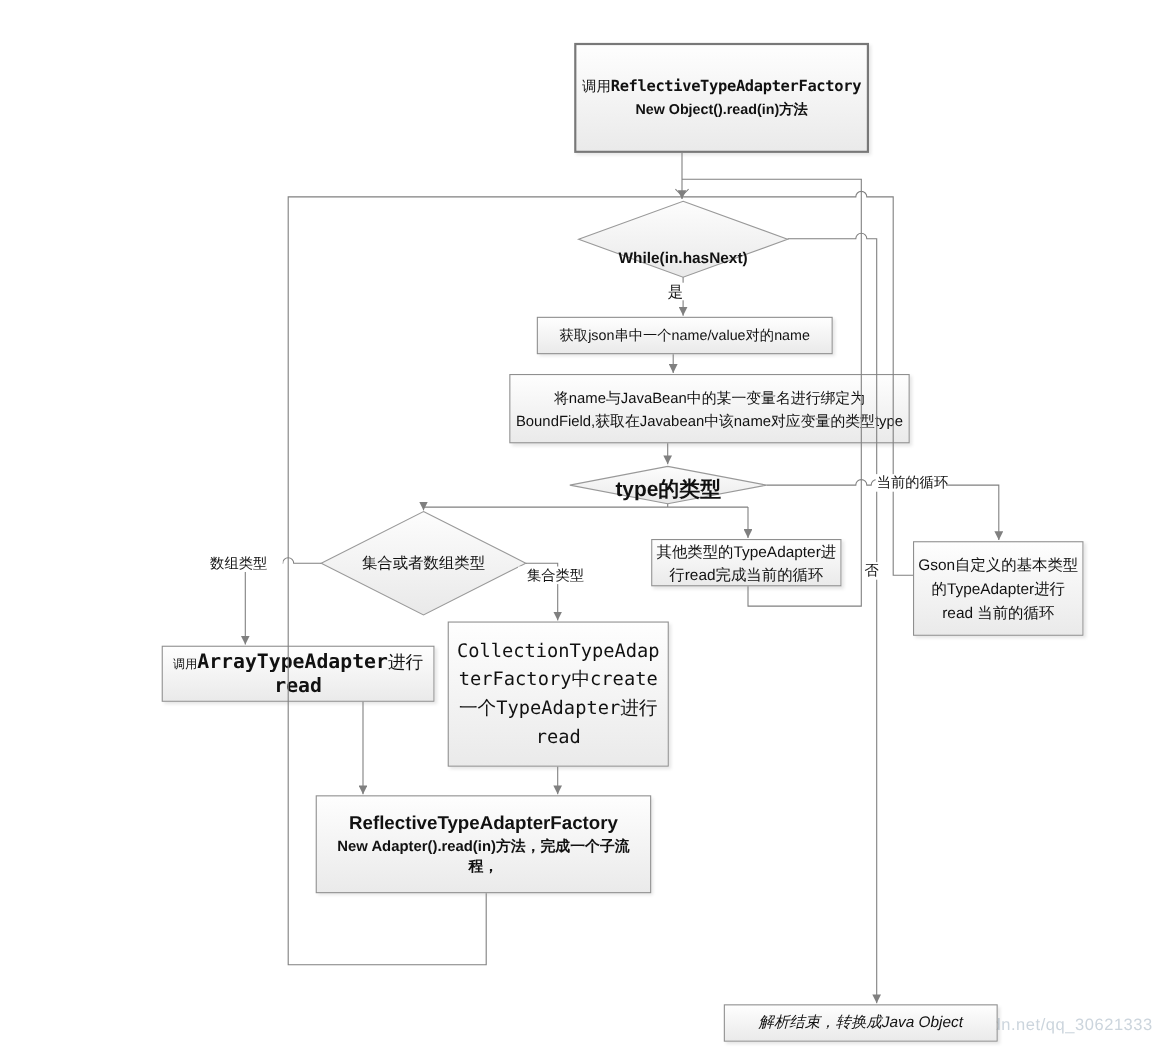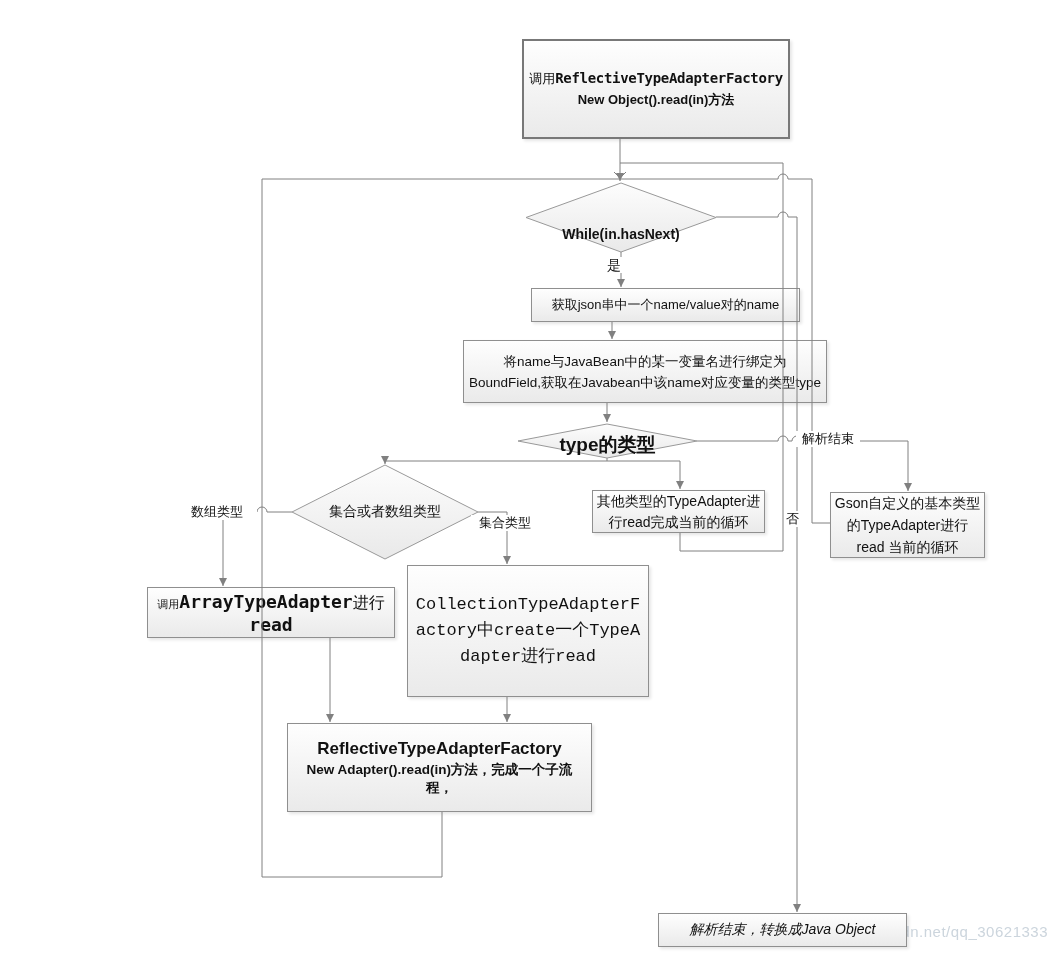--- a/index.html
+++ b/index.html
@@ -41,34 +41,34 @@
 
 <div class="canvas">
 
   <div class="watermark" style="left:700px;top:923px;width:348px;text-align:right;">https://blog.csdn.net/qq_30621333</div>
 
   <div class="node n-start" style="left:522px;top:39px;width:268px;height:100px;border-width:2px;border-color:#787878;">
     <div class="l1"><span>调用</span><span class="code mono">ReflectiveTypeAdapterFactory</span></div>
     <div class="l2">New Object().read(in)方法</div>
   </div>
 
-  <div class="node n-getname" style="left:488px;top:288px;width:269px;height:34px;margin-left:43px;">获取json串中一个name/value对的name</div>
+  <div class="node n-getname" style="left:488px;top:288px;width:269px;height:34px;">获取json串中一个name/value对的name</div>
 
   <div class="node n-bind" style="left:463px;top:340px;width:364px;height:63px;padding:0 4px;">将name与JavaBean中的某一变量名进行绑定为BoundField,获取在Javabean中该name对应变量的类型type</div>
 
   <div class="node n-other" style="left:592px;top:490px;width:173px;height:43px;padding:12px 2px;">其他类型的TypeAdapter进行read完成当前的循环</div>
 
-  <div class="node n-gson" style="left:830px;top:492px;width:155px;height:66px;padding:0 2px;">Gson自定义的基本类型的TypeAdapter进行read 当前的循环</div>
+  <div class="node n-gson" style="left:830px;top:492px;width:155px;height:86px;padding:0 2px;">Gson自定义的基本类型的TypeAdapter进行read 当前的循环</div>
 
   <div class="node n-array" style="left:100px;top:587px;width:248px;height:51px;margin-left:47px;">
     <div><span class="pfx">调用</span><span class="code mono">ArrayTypeAdapter</span><span class="sfx">进行</span></div>
     <div class="l2 mono">read</div>
   </div>
 
-  <div class="node n-collection" style="left:407px;top:565px;width:242px;height:132px;padding:0 6px;font-family:Liberation Mono, monospace;">CollectionTypeAdapterFactory中create一个TypeAdapter进行read</div>
+  <div class="node n-collection" style="left:407px;top:565px;width:201px;height:132px;padding:0 6px;">CollectionTypeAdapterFactory中create一个TypeAdapter进行read</div>
 
   <div class="node n-reflective" style="left:287px;top:723px;width:305px;height:89px;">
     <div class="t">ReflectiveTypeAdapterFactory</div>
     <div class="l2" style="width:282px;text-align:center;">New Adapter().read(in)方法，完成一个子流程，</div>
   </div>
 
   <div class="node n-end" style="left:658px;top:913px;width:249px;height:34px;font-style:italic;">解析结束，转换成Java Object</div>
 
   <svg class="wires" width="1051" height="962" viewBox="0 0 1051 962">
     <defs>
@@ -117,17 +117,17 @@
       <path d="M442,812 V877 H262 V179 H778 A5,5 0 0 1 788,179 H812 V523 H830"></path>
     </g>
   </svg>
 
   <div class="dtext t-while" style="left:530px;top:226px;width:182px;">While(in.hasNext)</div>
   <div class="dtext t-type" style="left:520px;top:432px;width:175px;">type的类型</div>
   <div class="dtext t-coll" style="left:295px;top:503px;width:180px;">集合或者数组类型</div>
 
   <div class="elabel" style="left:606px;top:257px;font-size:14px;">是</div>
   <div class="elabel" style="left:785px;top:511px;">否</div>
-  <div class="elabel" style="left:796px;top:431px;width:62px;">解析结束</div>
+  <div class="elabel" style="left:796px;top:431px;width:62px;">当前的循环</div>
   <div class="elabel" style="left:177px;top:504px;width:78px;">数组类型</div>
   <div class="elabel" style="left:471px;top:515px;width:66px;">集合类型</div>
 
 </div>
 
 </body></html>

